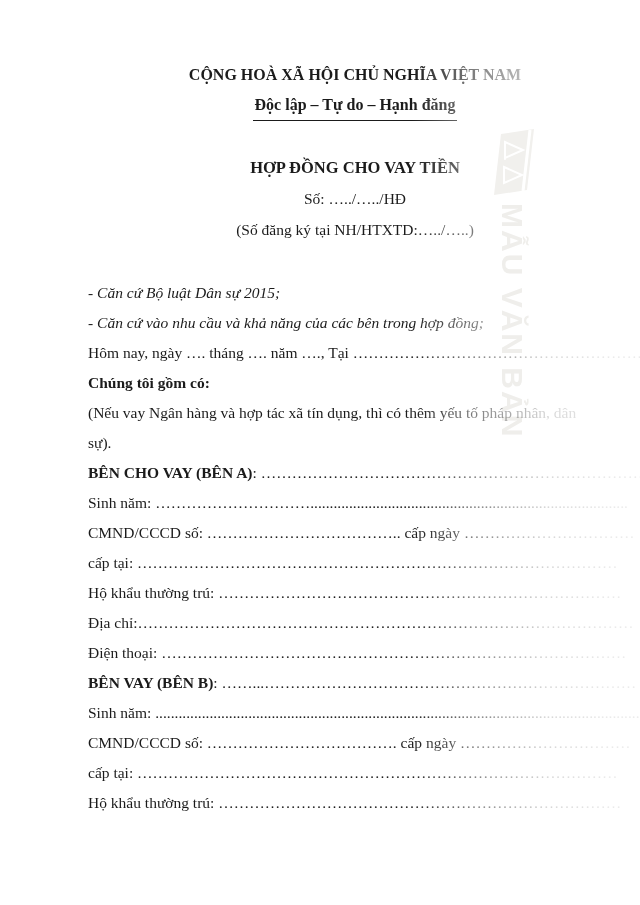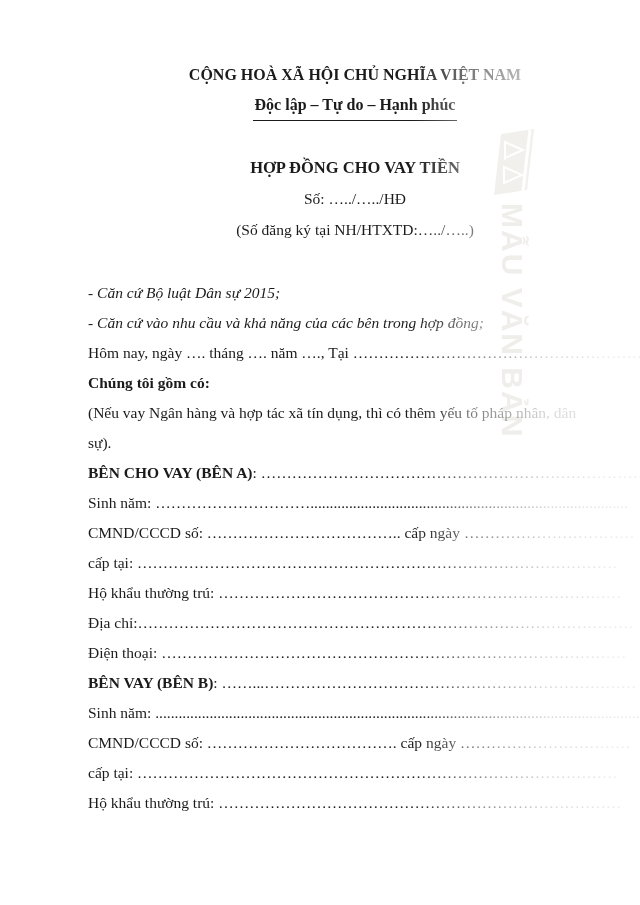--- a/index.html
+++ b/index.html
@@ -72,21 +72,21 @@
       </svg>
     </div>
     <div class="wm-text">MẪU VĂN BẢN</div>
   </div>
 
   <div class="content">
 
     <div class="line center motto1">CỘNG HOÀ XÃ HỘI CHỦ NGHĨA VIỆT NAM</div>
 
     <div class="line center motto2">
-      <span class="underlined">Độc lập – Tự do – Hạnh phúc</span>
+      <span class="underlined">Độc lập – Tự do – Hạnh đăng</span>
     </div>
 
     <div class="line center doc-title">HỢP ĐỒNG CHO VAY TIỀN</div>
 
     <div class="line center doc-number">Số: …../…../HĐ</div>
 
     <div class="line center doc-reg">(Số đăng ký tại NH/HTXTD:…../…..)</div>
 
     <div class="line body-line i body-start">- Căn cứ Bộ luật Dân sự 2015;</div>
 

